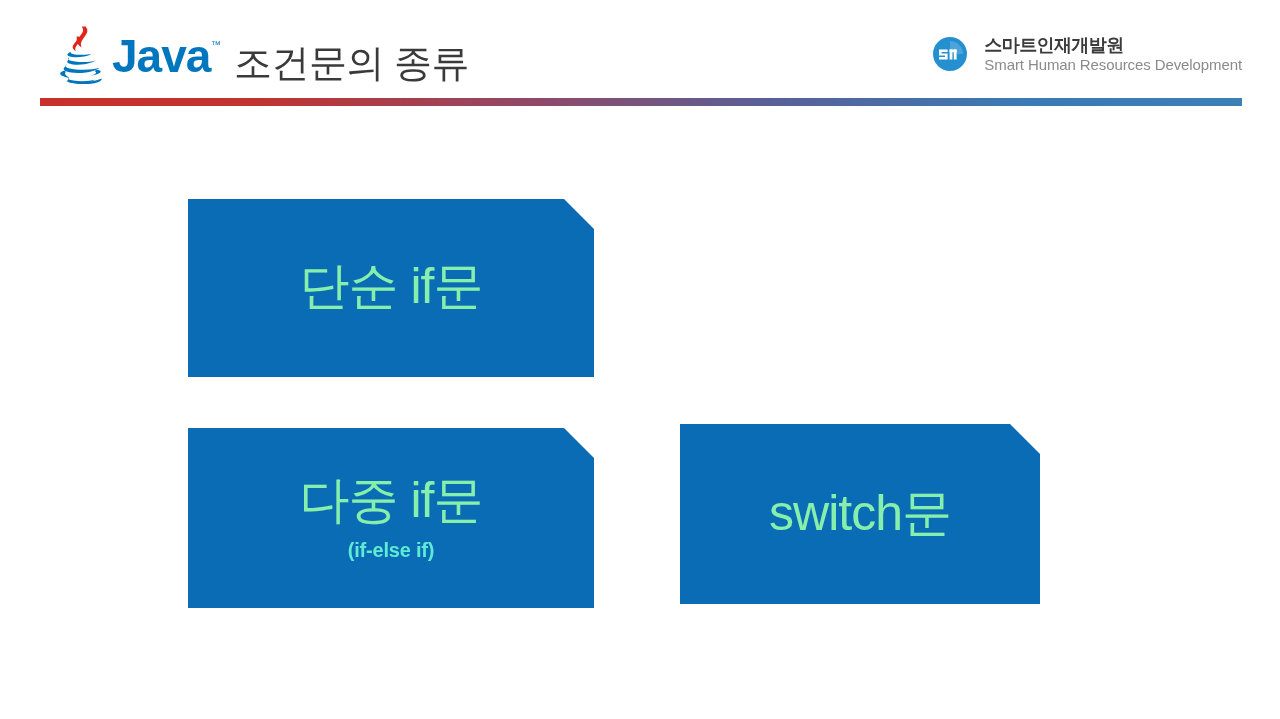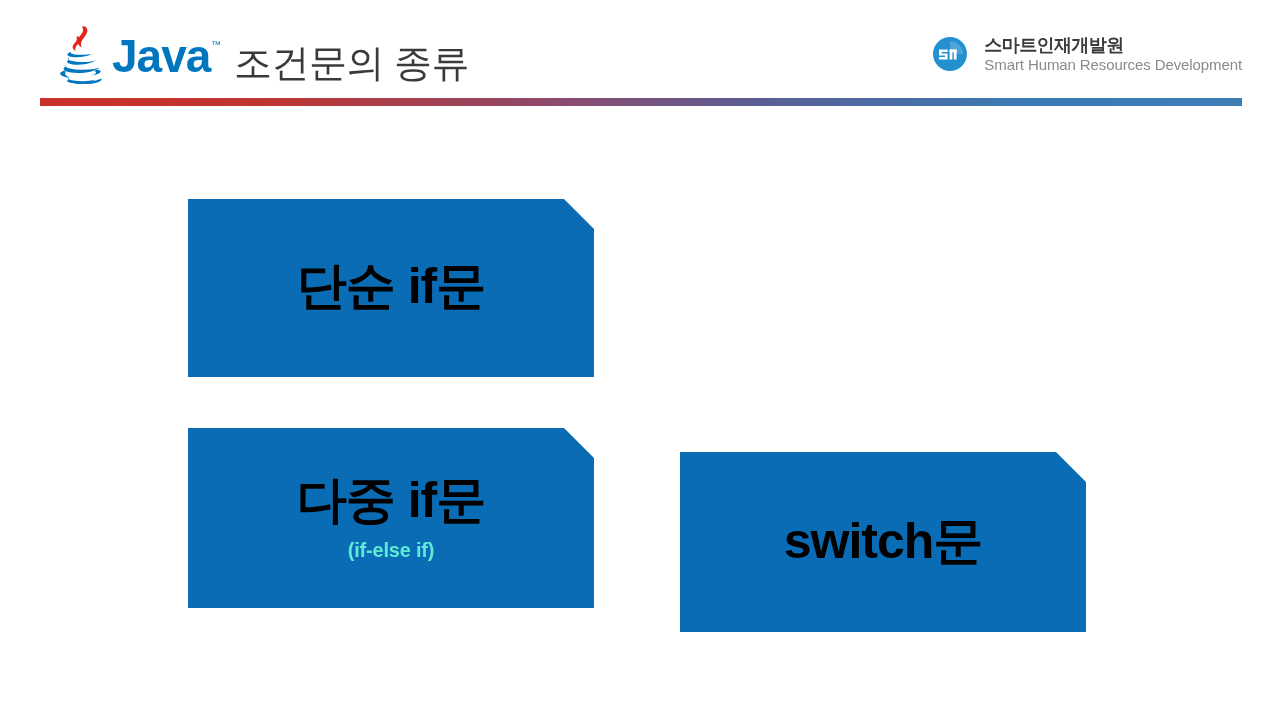--- a/index.html
+++ b/index.html
@@ -114,43 +114,43 @@
     clip-path: polygon(0 0, calc(100% - 30px) 0, 100% 30px, 100% 100%, 0 100%);
     display: flex;
     flex-direction: column;
     align-items: center;
     justify-content: center;
     box-sizing: border-box;
     padding: 6px 10px 10px;
   }
 
   .flag-box .main-label {
-    color: #000000;
+    color: #86efac;
     font-size: 50px;
-    font-weight: bold;
+    font-weight: normal;
     letter-spacing: -1px;
     line-height: 1.05;
     text-align: center;
     white-space: nowrap;
   }
   .flag-box .sub-label {
     color: #5eead4;
     font-size: 20px;
     font-weight: bold;
     letter-spacing: -0.2px;
     margin-top: 12px;
     text-align: center;
     white-space: nowrap;
   }
 
   
   #box-0 { left: 188px; top: 199px;  width: 406px; height: 178px; }
   #box-1 { left: 680px; top: 199px;  width: 406px; height: 178px; }
   #box-2 { left: 188px; top: 428px;  width: 406px; height: 180px; }
-  #box-3 { left: 680px; top: 452px;  width: 406px; height: 180px; }
+  #box-3 { left: 680px; top: 424px;  width: 360px; height: 180px; }
 
   
   #box-2 .main-label { margin-top: 4px; }
   #box-3 .main-label { margin-top: 2px; }
 </style>
 </head>
 <body>
 
 <div class="slide">
 

